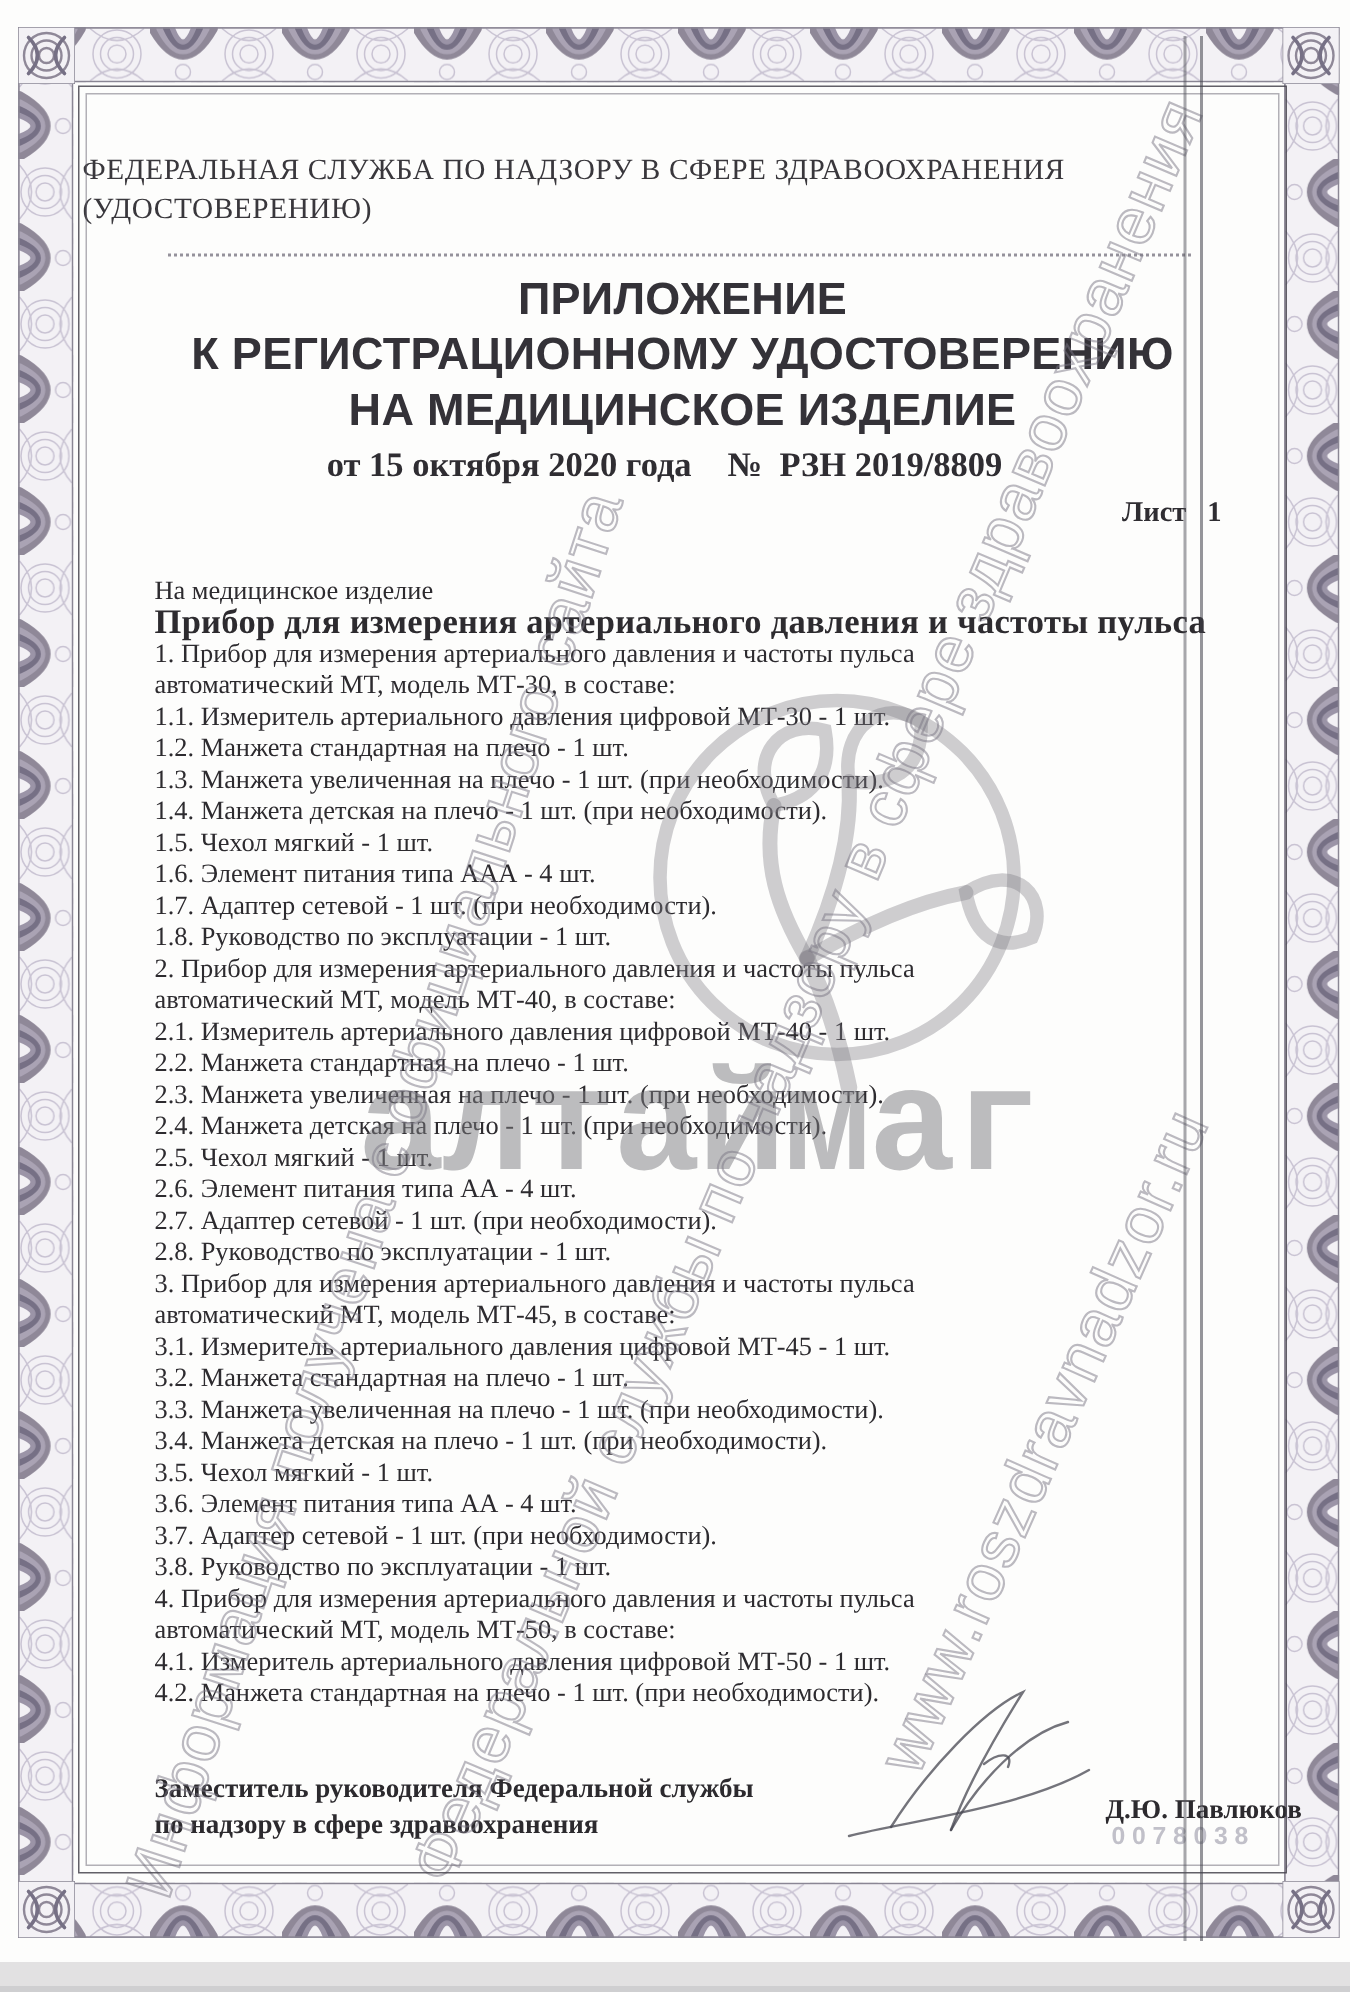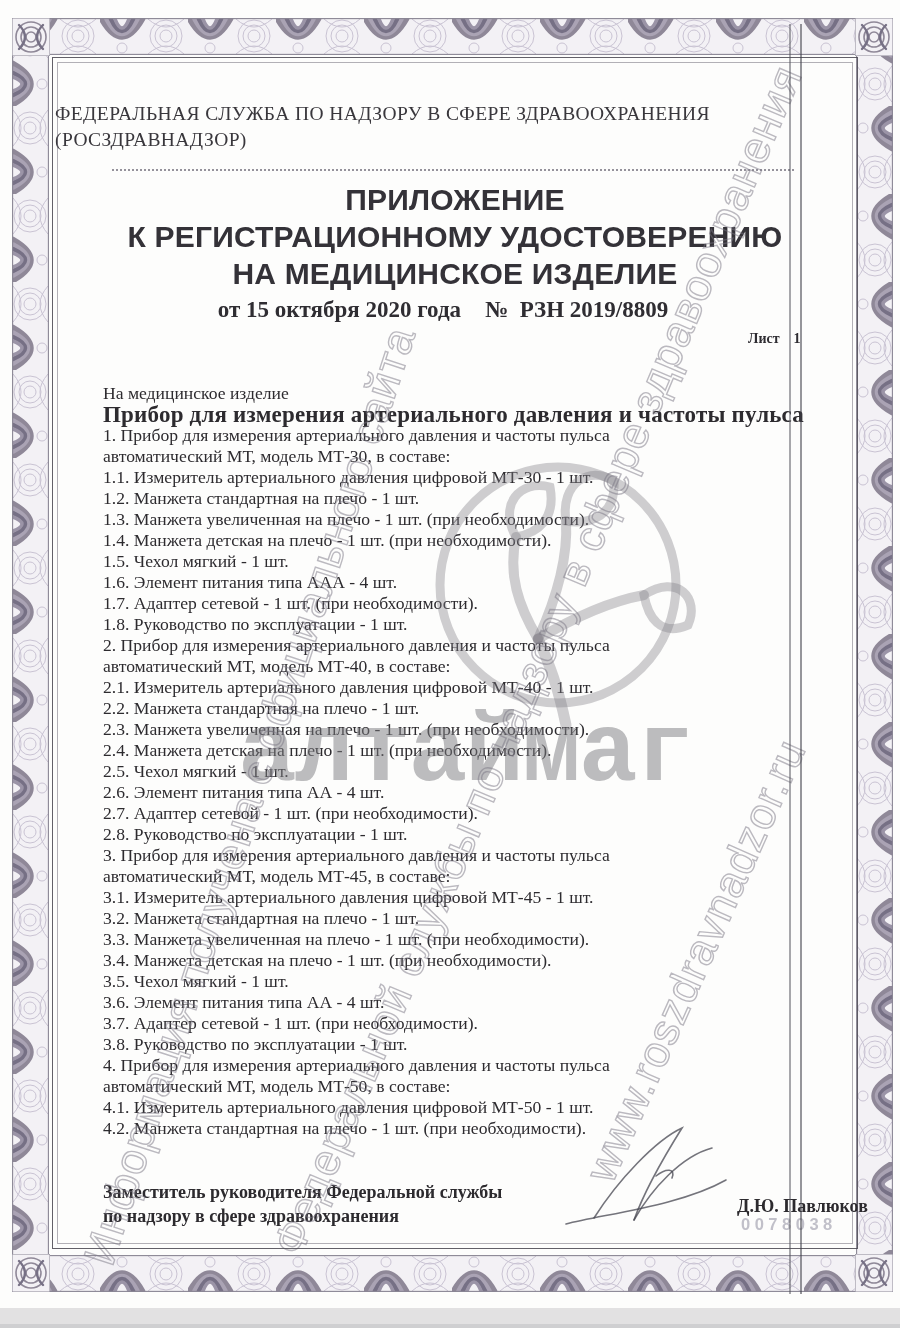--- a/index.html
+++ b/index.html
@@ -33,21 +33,21 @@
   .content{position:absolute;inset:0;z-index:10;color:#2d2b2f;}
   .org{position:absolute;left:55px;width:800px;text-align:left;
        font-size:19.5px;letter-spacing:.4px;color:#39373c;white-space:pre;}
   .org1{top:103px;} .org2{top:129px;}
   .dash{position:absolute;left:112px;top:169px;width:682px;border-top:2px dotted #95929b;}
   .title{position:absolute;left:55px;top:181px;width:800px;text-align:center;
          font-family:"Liberation Sans", sans-serif;font-weight:bold;font-size:30px;
          line-height:37px;color:#343238;letter-spacing:.2px;}
   .daterow{position:absolute;left:55px;top:297px;width:776px;display:flex;
            justify-content:center;gap:24px;font-weight:bold;font-size:23px;color:#2f2d32;white-space:pre;}
-  .sheet{position:absolute;left:748px;top:331px;font-weight:bold;font-size:14px;color:#2f2d32;}
+  .sheet{position:absolute;left:748px;top:331px;font-weight:bold;font-size:19px;color:#2f2d32;}
   .sheet .n{margin-left:14px;}
   .bodytext{position:absolute;left:103px;top:383px;font-size:17.6px;color:#2d2b2f;}
   .bodytext .line{height:21px;line-height:21px;white-space:nowrap;}
   .bodytext .line.b{font-weight:bold;font-size:23px;letter-spacing:.2px;}
   .f-left{position:absolute;left:103px;top:1180px;font-weight:bold;font-size:18px;
           line-height:24px;color:#2c2a2e;}
   .f-name{position:absolute;left:737px;top:1196px;font-weight:bold;font-size:18px;color:#2c2a2e;white-space:nowrap;}
   .serial{position:absolute;left:741px;top:1215px;font-family:"Liberation Sans", sans-serif;
           font-weight:bold;font-size:16.5px;letter-spacing:4.5px;color:#c1c0c9;}
   .sig{position:absolute;left:560px;top:1118px;z-index:12;}
@@ -148,21 +148,21 @@
   <svg class="corner c-bl" width="38" height="38">
       <use href="#grose"></use>
     </svg>
   <svg class="corner c-br" width="38" height="38">
       <use href="#grose"></use>
     </svg>
 
   
   <div class="content">
     <div class="org org1">ФЕДЕРАЛЬНАЯ СЛУЖБА ПО НАДЗОРУ В СФЕРЕ ЗДРАВООХРАНЕНИЯ</div>
-    <div class="org org2">(РОСЗДРАВНАДЗОР)</div>
+    <div class="org org2">(УДОСТОВЕРЕНИЮ)</div>
     <div class="dash"></div>
     <div class="title">
       <div>ПРИЛОЖЕНИЕ</div>
       <div>К РЕГИСТРАЦИОННОМУ УДОСТОВЕРЕНИЮ</div>
       <div>НА МЕДИЦИНСКОЕ ИЗДЕЛИЕ</div>
     </div>
     <div class="daterow">
       <span>от 15 октября 2020 года</span>
       <span>№  РЗН 2019/8809</span>
     </div>

